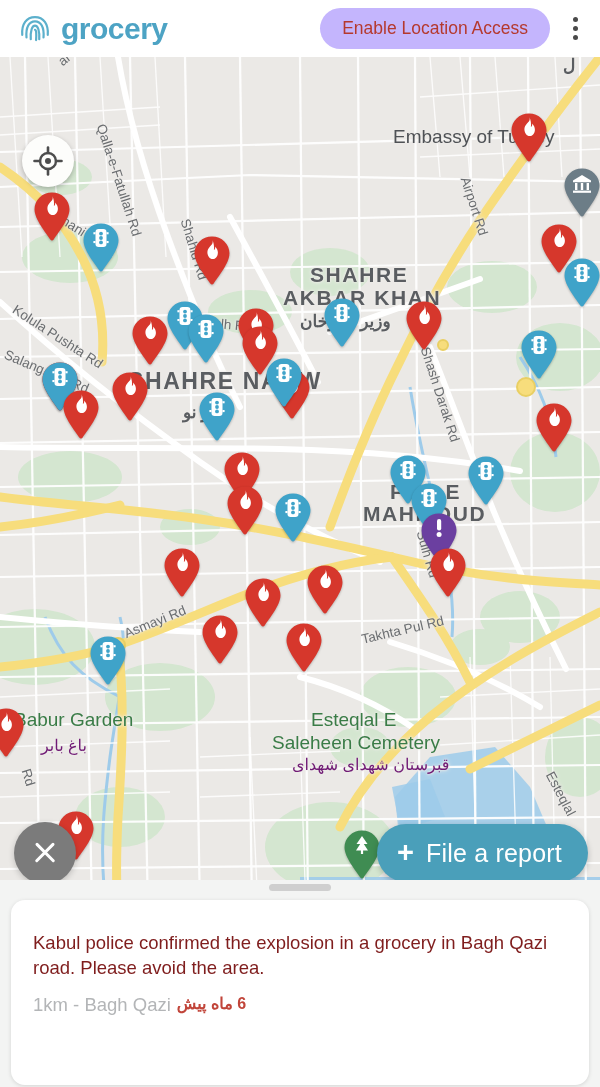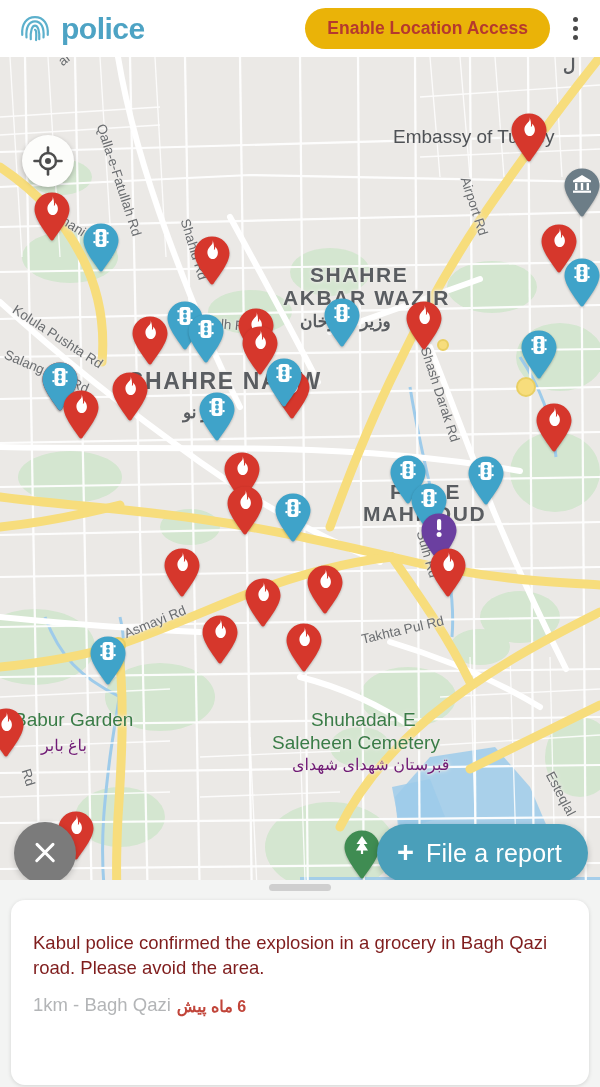--- a/index.html
+++ b/index.html
@@ -18,24 +18,24 @@
     padding: 0 14px 0 18px; z-index: 40;
   }
   #logo-wrap { display:flex; align-items:center; gap:9px; }
   #logo-icon { width:34px; height:34px; display:block; }
   #logo-text {
     font-size:30px; font-weight:700; color:#4da3c4;
     letter-spacing:-0.5px; line-height:1;
   }
   #loc-btn {
     margin-left:auto; margin-right:14px;
-    background:#eab308; border:none; border-radius:22px;
+    background:#c4b5fd; border:none; border-radius:22px;
     padding: 10px 22px;
     font-family:"Liberation Sans", sans-serif;
-    font-size:17.5px; font-weight:700; color:#b5392e;
+    font-size:17.5px; font-weight:400; color:#b5392e;
     white-space:nowrap; cursor:pointer;
   }
   #kebab { width:22px; height:34px; display:flex; flex-direction:column;
            align-items:center; justify-content:center; gap:4px; cursor:pointer; }
   #kebab span { width:5px; height:5px; border-radius:50%; background:#4a4a4a; display:block; }
 
   
   #map {
     position:absolute; top:57px; left:0; width:600px; height:853px;
     background:#e9e7e3; overflow:hidden;
@@ -110,42 +110,42 @@
   #card-icon-circle {
     width:40px; height:40px; border-radius:50%; background:#fbeae7;
     display:flex; align-items:center; justify-content:center; flex:0 0 auto;
   }
   #card-title { font-size:25px; font-weight:700; color:#1d1d1d; letter-spacing:-.2px; }
   #card-desc {
     margin-top:13px; font-size:18.5px; color:#7f1d1d; line-height:1.35;
   }
   #card-meta {
     margin-top:13px; font-size:18.5px; color:#b3b5b7;
-    display:flex; align-items:flex-end; gap:6px;
+    display:flex; align-items:flex-start; gap:6px;
   }
   #card-time { color:#c1453a; font-weight:700; direction:rtl; font-size:16px; }
 </style>
 </head>
 <body>
 
 <div id="app">
 
   <div id="header">
     <div id="logo-wrap">
       <span>
         <svg id="logo-icon" viewBox="0 0 40 40">
           <g fill="none" stroke="#5cb0cc" stroke-width="2.6" stroke-linecap="round">
             <path d="M5 27 C4 14 10 6 20 6 C30 6 36 14 35 27"></path>
             <path d="M10 30 C9 18 13 11 20 11 C27 11 31 18 30 30"></path>
             <path d="M15 32 C14.5 22 16.5 16 20 16 C23.5 16 25.5 22 25 32"></path>
             <path d="M20 21 C21.5 21 21.8 25 21.3 33"></path>
           </g>
         </svg>
       </span>
-      <span id="logo-text">police</span>
+      <span id="logo-text">grocery</span>
     </div>
 
     <button id="loc-btn">Enable Location Access</button>
 
     <div id="kebab">
       <span></span>
         <span></span>
         <span></span>
     </div>
   </div>
@@ -298,33 +298,33 @@
       <div class="map-label lbl-road" style="left:122px;top:570px;transform:rotate(-22deg);transform-origin:0 0;">Asmayi Rd</div>
       <div class="map-label lbl-road" style="left:428px;top:472px;transform:rotate(74deg);transform-origin:0 0;">Sulh Rd</div>
       <div class="map-label lbl-road" style="left:360px;top:575px;transform:rotate(-13deg);transform-origin:0 0;">Takhta Pul Rd</div>
       <div class="map-label lbl-road" style="left:556px;top:712px;transform:rotate(62deg);transform-origin:0 0;">Esteqlal</div>
       <div class="map-label lbl-road" style="left:33px;top:710px;transform:rotate(73deg);transform-origin:0 0;">Rd</div>
       <div class="map-label lbl-district-fa" style="left:563px;top:-2px;">ل</div>
     </div>
 
     <div>
       <div class="map-label lbl-district" style="left:310px;top:206px;">SHAHRE</div>
-      <div class="map-label lbl-district" style="left:283px;top:229px;">AKBAR WAZIR</div>
+      <div class="map-label lbl-district" style="left:283px;top:229px;">AKBAR KHAN</div>
       <div class="map-label lbl-district-fa" style="left:300px;top:254px;">وزیر اکبرخان</div>
       <div class="map-label lbl-district" style="left:128px;top:311px;font-size:23px;">SHAHRE NAOW</div>
       <div class="map-label lbl-district-fa" style="left:183px;top:345px;">شهر نو</div>
       <div class="map-label lbl-district" style="left:390px;top:423px;">PUL-E</div>
       <div class="map-label lbl-district" style="left:363px;top:445px;">MAHMOUD</div>
     </div>
 
     <div>
       <div class="map-label lbl-poi" style="left:393px;top:69px;">Embassy of Turkey</div>
       <div class="map-label lbl-green" style="left:14px;top:652px;">Babur Garden</div>
       <div class="map-label lbl-green-fa" style="left:41px;top:679px;">باغ بابر</div>
-      <div class="map-label lbl-green" style="left:311px;top:652px;">Shuhadah E</div>
+      <div class="map-label lbl-green" style="left:311px;top:652px;">Esteqlal E</div>
       <div class="map-label lbl-green" style="left:272px;top:675px;">Saleheen Cemetery</div>
       <div class="map-label lbl-green-fa" style="left:292px;top:698px;">قبرستان شهدای شهدای</div>
     </div>
 
     <div id="pin-layer">
         <div class="pin" style="left: 509px; top: 55px;">
           <svg viewBox="0 0 40 52">
             <path d="M20 1.5 C10.3 1.5 2.5 9.0 2.5 18.3 C2.5 28.6 14.2 42.0 18.3 48.6 C19.1 49.9 20.9 49.9 21.7 48.6 C25.8 42.0 37.5 28.6 37.5 18.3 C37.5 9.0 29.7 1.5 20 1.5 Z" fill="#d6372c"></path>
             <path d="M20.4 5 C21.6 8.4 19.4 9.9 18 11.6 C16.3 13.5 15.4 15.2 15.4 17.3 C15.4 21.0 17.8 24.1 20.6 24.1 C23.6 24.1 25.9 21.2 25.9 17.7 C25.9 15.0 24.8 13.3 23.1 11.4 C23.5 13.2 22.9 14.5 21.9 15.1 C22.4 12.2 21.8 7.9 20.4 5 Z" fill="#fff"></path>
           </svg>

